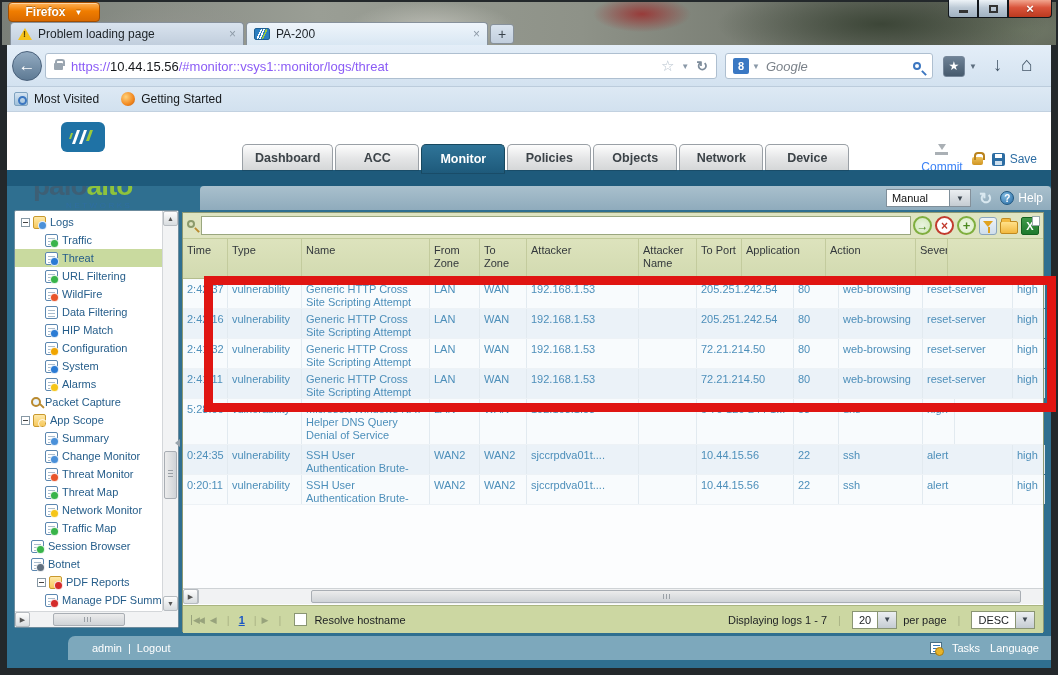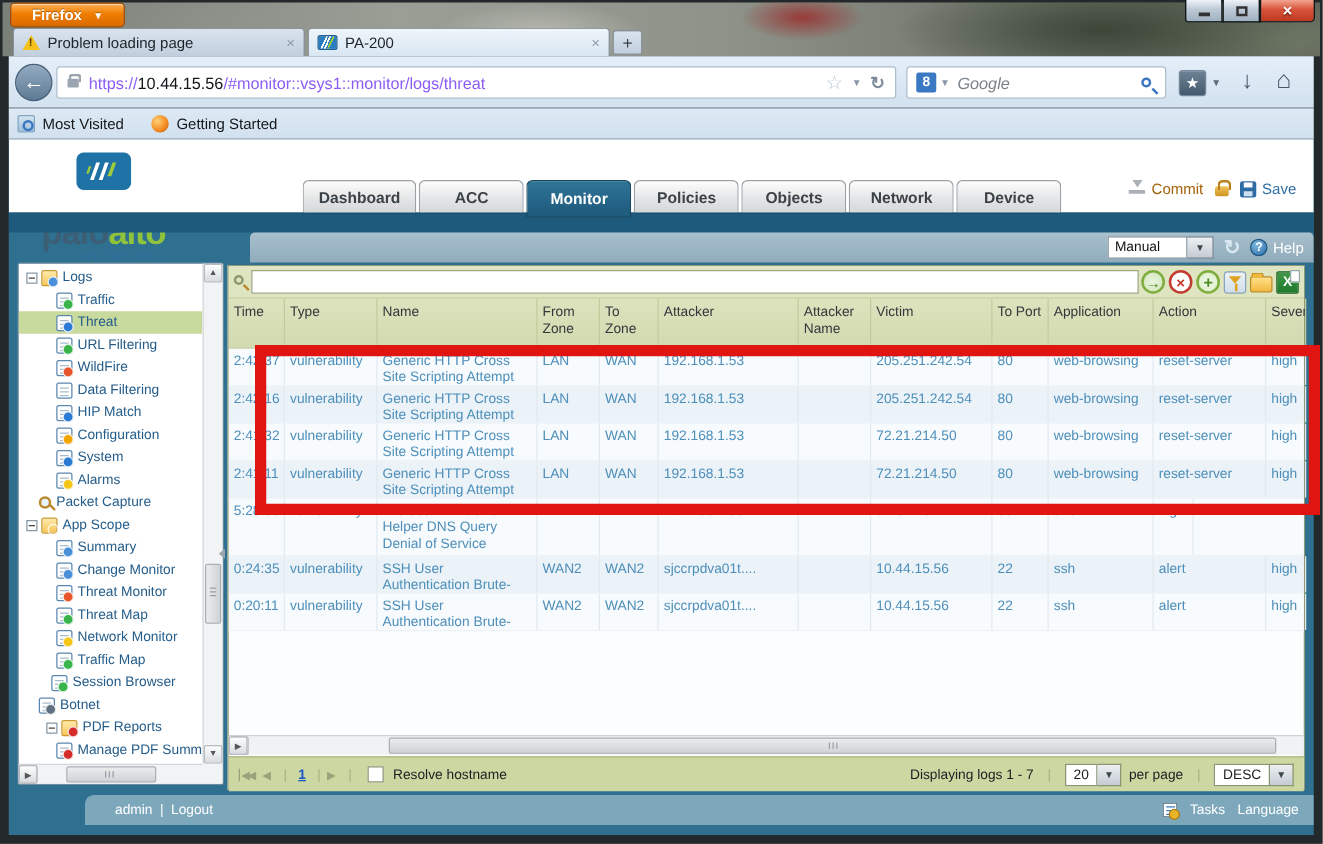--- a/index.html
+++ b/index.html
@@ -86,21 +86,21 @@
   .wm1{font-size:28px;font-weight:bold;letter-spacing:-1px;line-height:28px;}
   .wm1 .p1{color:#3d5f75;}
   .wm1 .p2{color:#8fc33c;}
   .wm2{font-size:8px;color:#2f6ea0;letter-spacing:2.5px;align-self:flex-end;margin-top:1px;}
   .navtabs{position:absolute;left:235px;top:0;height:58px;display:flex;align-items:flex-end;gap:2px;z-index:3;}
   .ntab{height:26px;min-width:84px;padding:0 12px;border:1px solid #9aa0a6;border-bottom:none;border-radius:5px 5px 0 0;
     background:linear-gradient(#fdfdfd,#e4e5e6 55%,#d5d7d8);display:flex;align-items:center;justify-content:center;
     font-size:12.5px;font-weight:bold;color:#3c4348;box-shadow:0 1px 0 rgba(0,0,0,.15);}
   .ntab.active{height:29px;margin-bottom:-3px;background:linear-gradient(#2f7498,#1e5a7b);color:#fff;border-color:#17485f;z-index:4;}
   .hdractions{position:absolute;right:14px;top:32px;display:flex;align-items:center;gap:9px;font-size:12px;}
-  .commit{display:flex;gap:5px;color:#a16207;}
+  .commit{display:flex;align-items:center;gap:5px;color:#3b82f6;flex-direction:column;}
   .cmticon{position:relative;width:13px;height:11px;border-bottom:3px solid #aab0b5;}
   .cmticon::before{content:"";position:absolute;left:3px;top:0;border-left:4px solid transparent;border-right:4px solid transparent;border-top:6px solid #aab0b5;}
   .lockg{position:relative;width:11px;height:8px;background:linear-gradient(#f0c35a,#cf9422);border-radius:2px;margin-top:4px;}
   .lockg::before{content:"";position:absolute;left:2px;top:-5px;width:7px;height:6px;border:2px solid #b9821c;border-bottom:none;border-radius:4px 4px 0 0;}
   .save{display:flex;align-items:center;gap:5px;color:#2d6da3;}
   .flpico{position:relative;width:13px;height:13px;background:#2d6da3;border-radius:2px;}
   .flpico::before{content:"";position:absolute;left:3px;top:1px;width:7px;height:4px;background:#fff;}
   .flpico::after{content:"";position:absolute;left:3px;bottom:1px;width:7px;height:4px;background:#cfe0ee;}
   .darkband{position:absolute;left:0;top:58px;width:100%;height:16px;background:#1e5a7b;}
   .lightbar{position:absolute;left:193px;top:74px;width:851px;height:24px;background:linear-gradient(#a9c0cd,#8fabbc);
@@ -395,21 +395,21 @@
             <span>Threat Map</span>
           </div>
           <div class="trow" style="padding-left: 30px;">
             <span class="tico ic-network-monitor-icon"></span>
             <span>Network Monitor</span>
           </div>
           <div class="trow" style="padding-left: 30px;">
             <span class="tico ic-traffic-map-icon"></span>
             <span>Traffic Map</span>
           </div>
-          <div class="trow" style="padding-left: 26px;">
+          <div class="trow" style="padding-left: 16px;">
             <span class="tico ic-session-browser-icon"></span>
             <span>Session Browser</span>
           </div>
           <div class="trow" style="padding-left: 16px;">
             <span class="tico ic-botnet-icon"></span>
             <span>Botnet</span>
           </div>
           <div class="trow" style="padding-left: 22px;">
             <span class="texp"></span>
             <span class="tico ic-pdf-reports-icon fold"></span>
@@ -447,21 +447,20 @@
         </div>
       </div>
       <div class="theader" id="thead">
           <div class="hcell" style="width: 45px;">Time</div>
           <div class="hcell" style="width: 74px;">Type</div>
           <div class="hcell" style="width: 128px;">Name</div>
           <div class="hcell" style="width: 50px;">From Zone</div>
           <div class="hcell" style="width: 47px;">To Zone</div>
           <div class="hcell" style="width: 112px;">Attacker</div>
           <div class="hcell" style="width: 58px;">Attacker Name</div>
-          <div class="hcell" style="width: 97px;">Victim</div>
           <div class="hcell" style="width: 45px;">To Port</div>
           <div class="hcell" style="width: 84px;">Application</div>
           <div class="hcell" style="width: 90px;">Action</div>
           <div class="hcell" style="width: 32px;">Severity</div>
         </div>
       <div class="tbody" id="tbody">
           <div class="trowt odd" style="height: 30px;">
             <div class="tc" style="width: 45px;">2:42:37</div>
             <div class="tc" style="width: 74px;">vulnerability</div>
             <div class="tc wrap" style="width: 128px;">Generic HTTP Cross Site Scripting Attempt</div>

